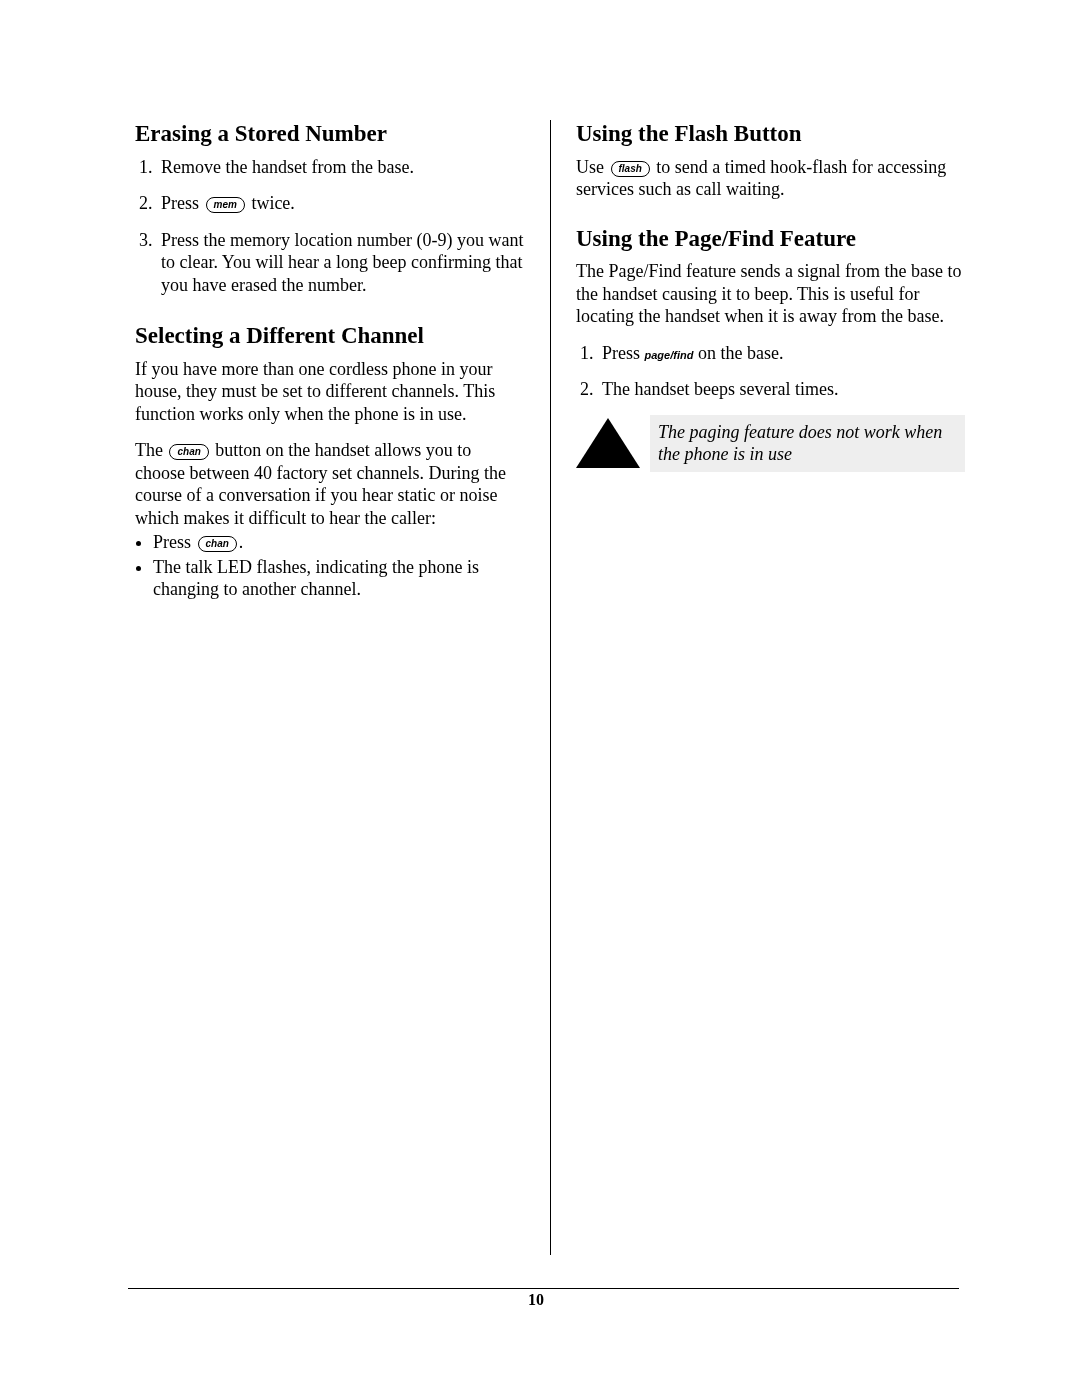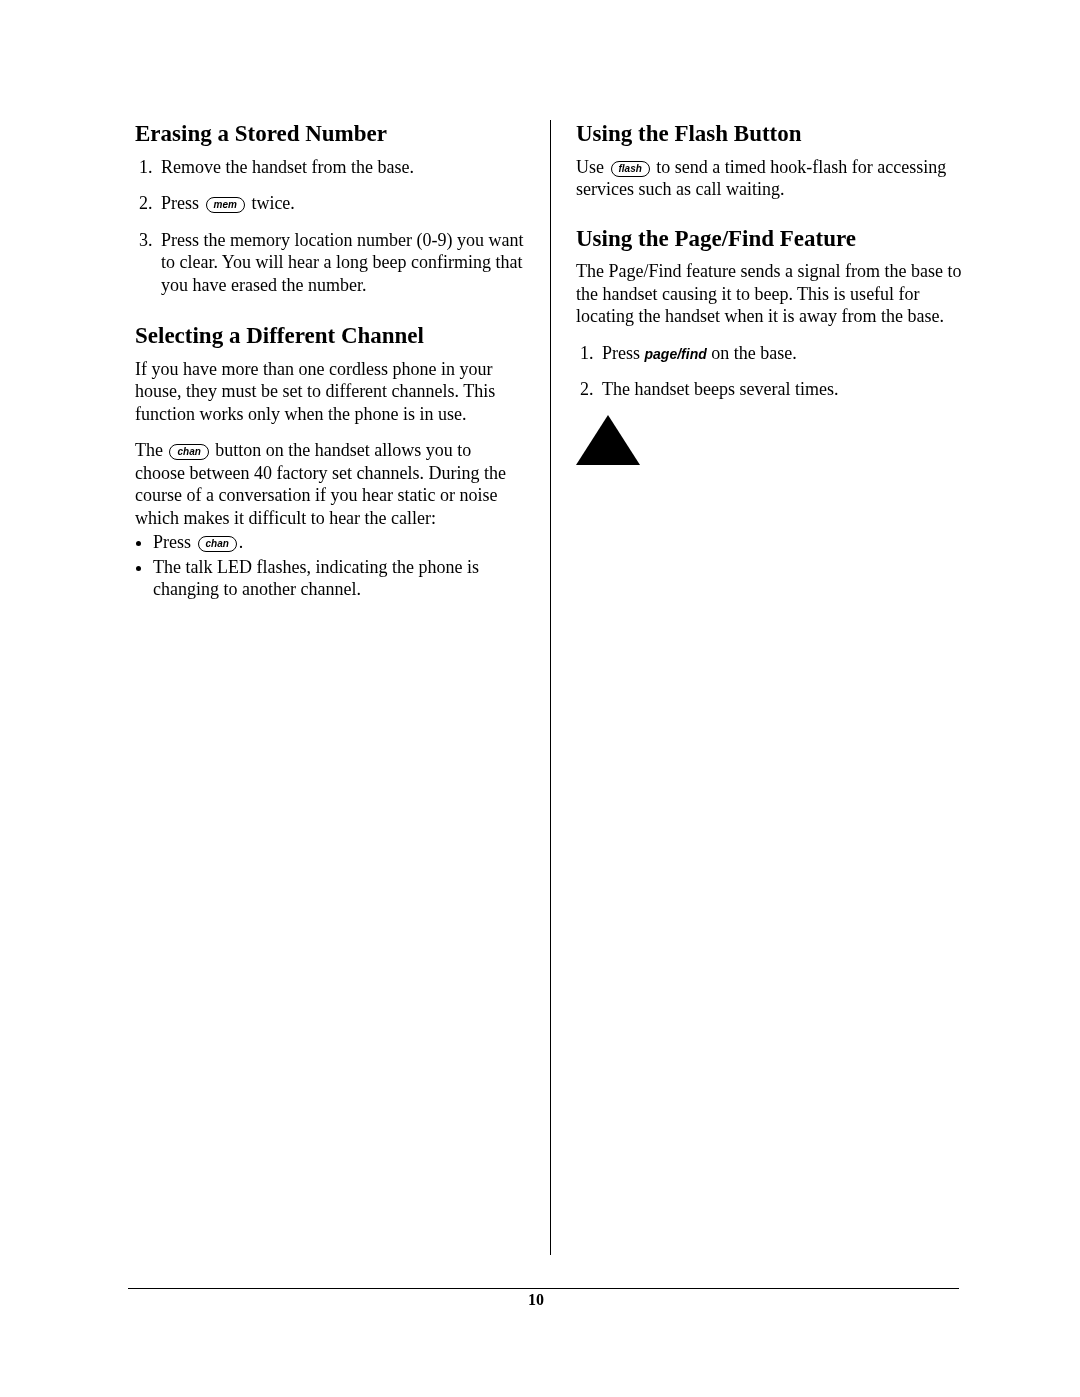--- a/index.html
+++ b/index.html
@@ -77,21 +77,21 @@
     font-weight: bold;
     font-style: italic;
     line-height: 14px;
     vertical-align: 1px;
     margin: 0 2px;
   }
   .bold-sans {
     font-family: Arial, Helvetica, sans-serif;
     font-weight: bold;
     font-style: italic;
-    font-size: 14px;
+    font-size: 11px;
     text-align: right;
   }
   .note-wrap {
     display: flex;
     align-items: center;
     margin-top: 14px;
   }
   .note-tri {
     position: relative;
     width: 0; height: 0;
@@ -188,19 +188,20 @@
         <li>
           <span>Press </span><span class="bold-sans">page/find</span><span> on the base.</span>
         </li>
         <li>The handset beeps several times.</li>
       </ol>
 
       <div class="note-wrap">
         <div class="note-tri">
           <span>NOTE</span>
         </div>
+        <div class="note-box">The paging feature does not work when the phone is in use</div>
       </div>
     </div>
   </div>
 
   <div class="divider"></div>
   <div class="pagenum">10</div>
 </div>
 
 </body></html>

